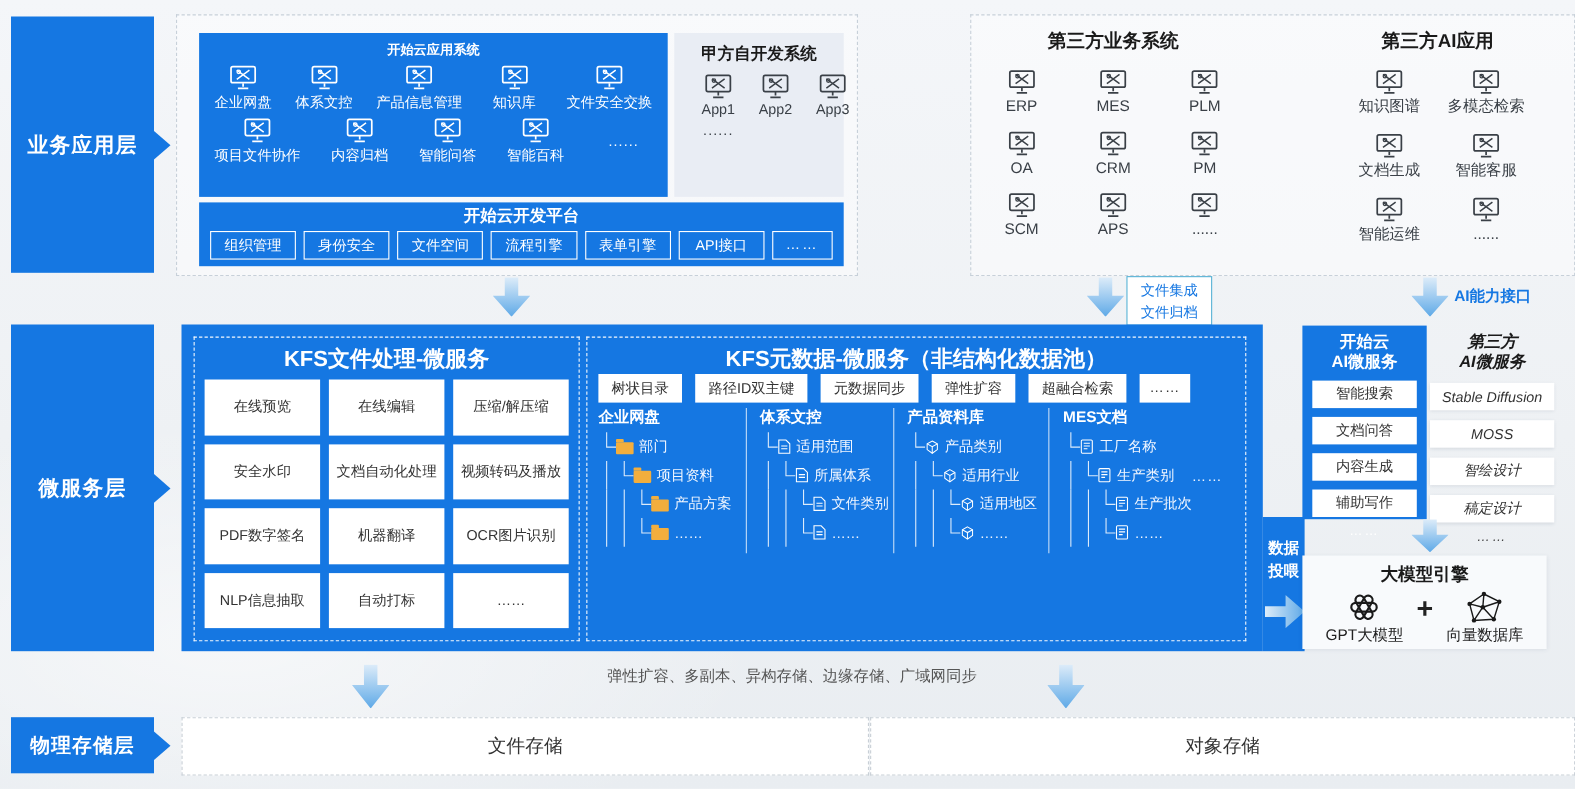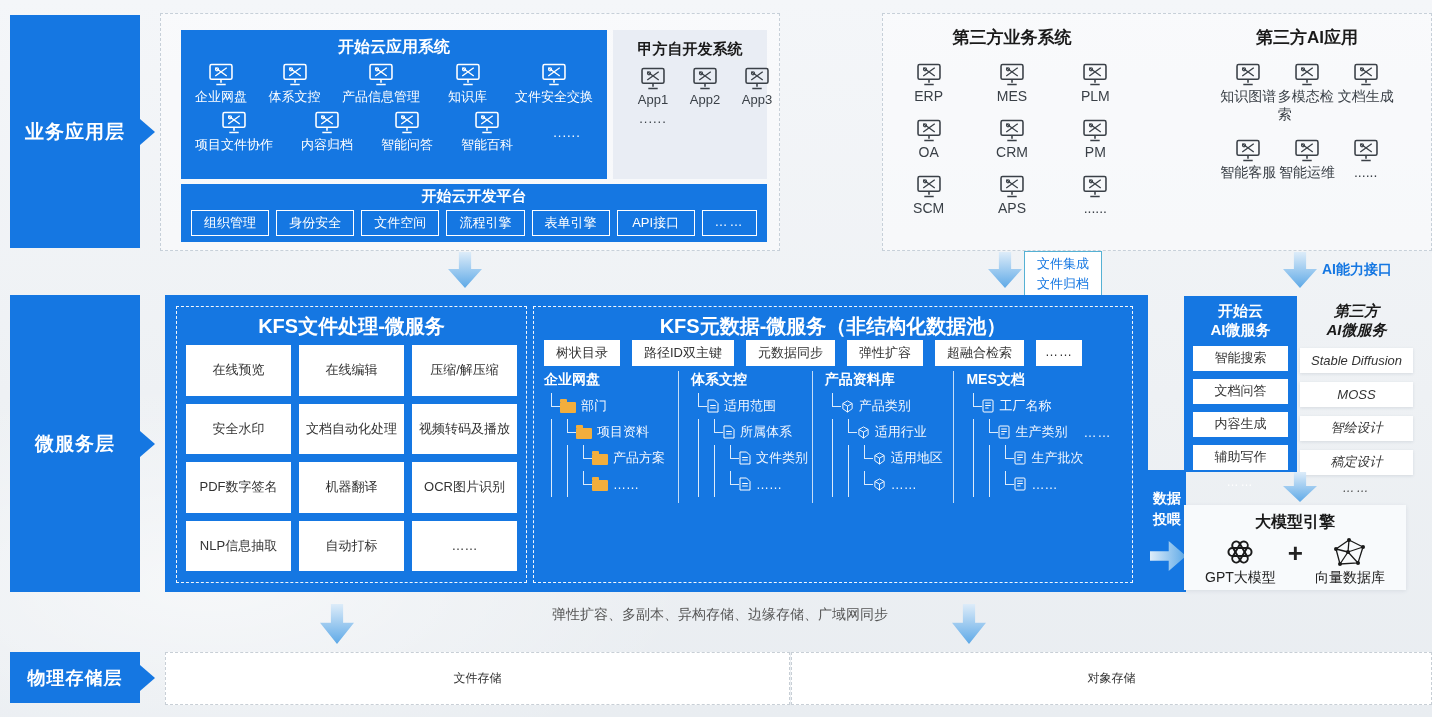--- a/index.html
+++ b/index.html
@@ -17,21 +17,21 @@
   #lbl-business{top:15px;height:233px;}
   #lbl-micro{top:295px;height:297px;}
   #lbl-storage{top:652px;height:51px;font-size:18px;}
 
   
   .dashed-group{position:absolute;border:1.5px dashed #c7d0d9;background:rgba(255,255,255,.45);}
   #group-top-left{left:160px;top:13px;width:618px;height:236px;}
   #group-top-right{left:882px;top:13px;width:548px;height:236px;}
 
   .blue-block{position:absolute;background:#1577e2;color:#fff;}
-  .block-title{text-align:center;font-weight:bold;font-size:16px;padding-top:7px;}
+  .block-title{text-align:center;font-weight:bold;font-size:12px;padding-top:7px;}
   .app-row{display:flex;justify-content:space-between;padding:0 14px;margin-top:5px;}
   .app-item{display:flex;flex-direction:column;align-items:center;gap:2px;font-size:13px;min-width:52px;}
   .app-item .mon{line-height:0;}
   .dots-only{justify-content:center;font-size:13px;letter-spacing:1px;}
 
   #app-system{left:20px;top:16px;width:426px;height:149px;}
   #owner-system{position:absolute;left:452px;top:16px;width:154px;height:149px;background:#e9edf4;color:#333;}
   #owner-system .block-title{font-size:15px;color:#1a1a1a;padding-top:10px;}
   .owner-grid{display:grid;grid-template-columns:1fr 1fr 1fr;row-gap:4px;padding:8px 14px 0;}
   .owner-grid .app-item{color:#3a4047;}
@@ -42,21 +42,21 @@
   .dev-cell{flex:1;border:1px solid #fff;text-align:center;font-size:13px;padding:3px 0;white-space:nowrap;}
   .dev-cell.dots{flex:.7;letter-spacing:2px;}
 
   
   .tp-panel{position:absolute;color:#1a1a1a;}
   #third-biz{left:4px;top:12px;width:250px;}
   #third-ai-app{left:336px;top:12px;width:176px;}
   .tp-title{text-align:center;font-weight:bold;font-size:17px;}
   .tp-grid{display:grid;row-gap:15px;margin-top:14px;}
   .g3{grid-template-columns:repeat(3,1fr);}
-  .g2{grid-template-columns:repeat(3,1fr);}
+  .g2{grid-template-columns:repeat(2,1fr);}
   .tp-grid .app-item{color:#3a4047;font-size:14px;}
 
   
   .arr-down{position:absolute;width:34px;height:36px;background:linear-gradient(180deg,#ddecf9,#5ea9e7);
     clip-path:polygon(32% 0,68% 0,68% 47%,100% 47%,50% 100%,0 47%,32% 47%);}
   .arr-right{position:absolute;width:36px;height:30px;background:linear-gradient(90deg,#ddecf9,#5ea9e7);
     clip-path:polygon(0 34%,52% 34%,52% 0,100% 50%,52% 100%,52% 66%,0 66%);}
   #arrow-apps{left:448px;top:252px;}
   #arrow-biz{left:988px;top:252px;}
   #arrow-ai-app{left:1283px;top:252px;}
@@ -121,21 +121,21 @@
   #engine{position:absolute;left:1184px;top:505px;width:222px;height:85px;background:#f8fafc;
     box-shadow:0 1px 4px rgba(50,70,100,.10);color:#1a1a1a;}
   #engine .tp-title{font-size:16px;padding-top:7px;}
   .engine-row{display:flex;align-items:flex-start;justify-content:center;gap:12px;margin-top:3px;}
   .engine-item{display:flex;flex-direction:column;align-items:center;font-size:14px;color:#222;gap:1px;}
   .engine-plus{font-size:26px;font-weight:bold;color:#222;margin-top:2px;}
 
   
   #storage-note{position:absolute;left:552px;top:606px;font-size:14px;color:#555;}
   .storage-box{position:absolute;top:652px;height:51px;background:#fff;border:1px dashed #c8cfd6;
-    color:#333;font-size:12px;display:flex;align-items:center;justify-content:center;}
+    color:#333;font-size:17px;display:flex;align-items:center;justify-content:center;}
   #file-storage{left:165px;width:623px;}
   #object-storage{left:791px;width:639px;}
 </style>
 </head>
 <body>
 
 <svg width="0" height="0" style="position:absolute">
   <defs>
     <g id="mon-icon" fill="none" stroke="currentColor" stroke-width="1.5">
       <rect x="1.5" y="1.5" width="21" height="14" rx="1.5"></rect>

